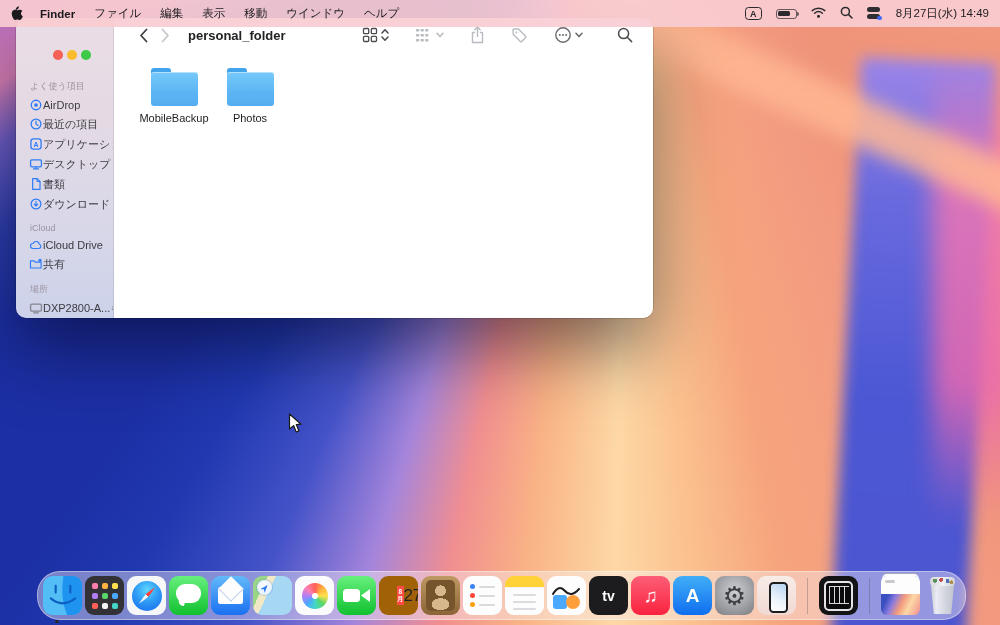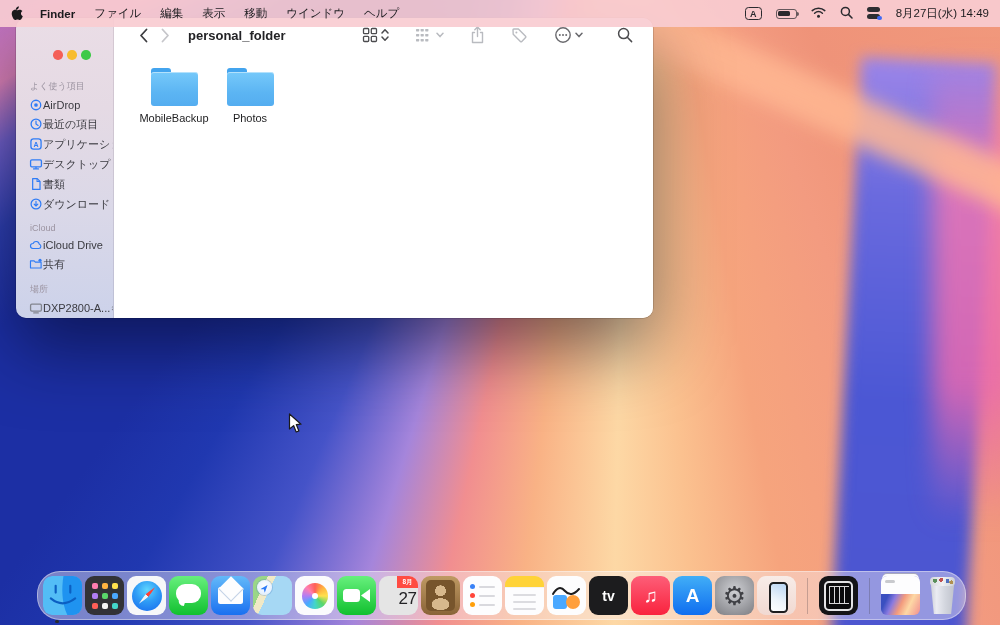--- a/index.html
+++ b/index.html
@@ -141,21 +141,21 @@
   .ic-photos{ background:#fbfbfd; }
   .ic-photos::before{ content:""; position:absolute; left:6.5px; top:6.5px; width:26px; height:26px; border-radius:50%;
     background:conic-gradient(#ff5f57,#ffb340,#ffe14d,#59d66a,#43d6c9,#4aa8ff,#b07ef5,#ff7eb0,#ff5f57);
     filter:blur(.4px); }
   .ic-photos::after{ content:""; position:absolute; left:16.5px; top:16.5px; width:6px; height:6px; border-radius:50%; background:#fff; }
   .ic-facetime{ background:linear-gradient(180deg,#67f07d,#11c02f); }
   .ic-facetime::before{ content:""; position:absolute; left:6px; top:13px; width:17px; height:13px;
     background:#fff; border-radius:3.5px; }
   .ic-facetime::after{ content:""; position:absolute; left:24px; top:13px; width:9px; height:13px;
     background:#fff; clip-path:polygon(0 50%,100% 0,100% 100%); }
-  .ic-calendar{ background:#e5e5e5; display:flex; flex-direction:column; align-items:center;padding-left:18px; }
+  .ic-calendar{ background:#a16207; display:flex; flex-direction:row; align-items:center;padding-left:18px; }
   .cal-month{ font-size:6.5px; font-weight:700; color:#fff; background:#ff4b42; width:100%; text-align:center; padding:1.5px 0 1px; }
   .cal-day{ font-size:17px; color:#232326; line-height:1.25; letter-spacing:-.5px; }
   .ic-contacts{ background:linear-gradient(180deg,#bf9a63,#8a6437); }
   .ic-contacts::before{ content:""; position:absolute; left:5px; top:4px; right:5px; bottom:4px;
     background:#77552c; border-radius:5px; }
   .ic-contacts::after{ content:""; position:absolute; left:5px; top:4px; right:5px; bottom:4px; border-radius:5px;
     background:
       radial-gradient(circle 5.5px at 50% 35%, #d7b88c 98%, transparent),
       radial-gradient(ellipse 9px 6px at 50% 78%, #d7b88c 98%, transparent); }
   .ic-reminders{ background:#fdfdfe; }

